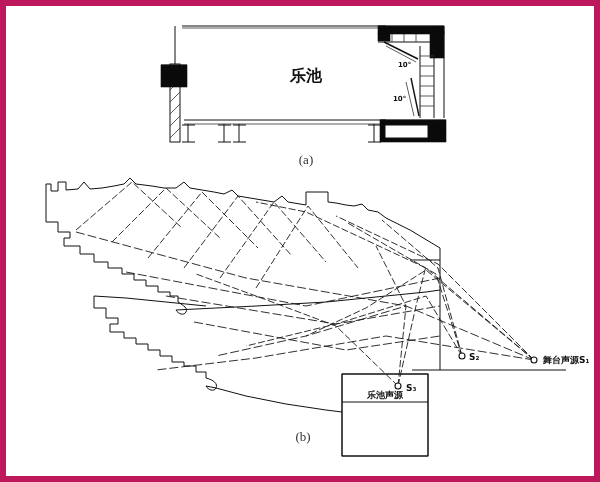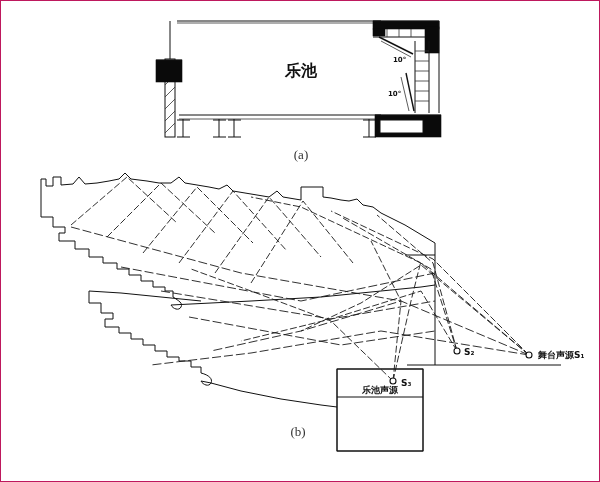--- a/index.html
+++ b/index.html
@@ -9,21 +9,21 @@
     background: #ffffff;
   }
   body {
     font-family: "Liberation Serif", serif;
   }
   #page {
     position: relative;
     width: 600px;
     height: 482px;
     background: #ffffff;
-    border: 1px solid #be185d;
+    border: 6px solid #be185d;
     box-sizing: border-box;
     overflow: hidden;
   }
   #figure-svg {
     position: absolute;
     left: 0;
     top: 0;
     width: 600px;
     height: 482px;
     display: block;

